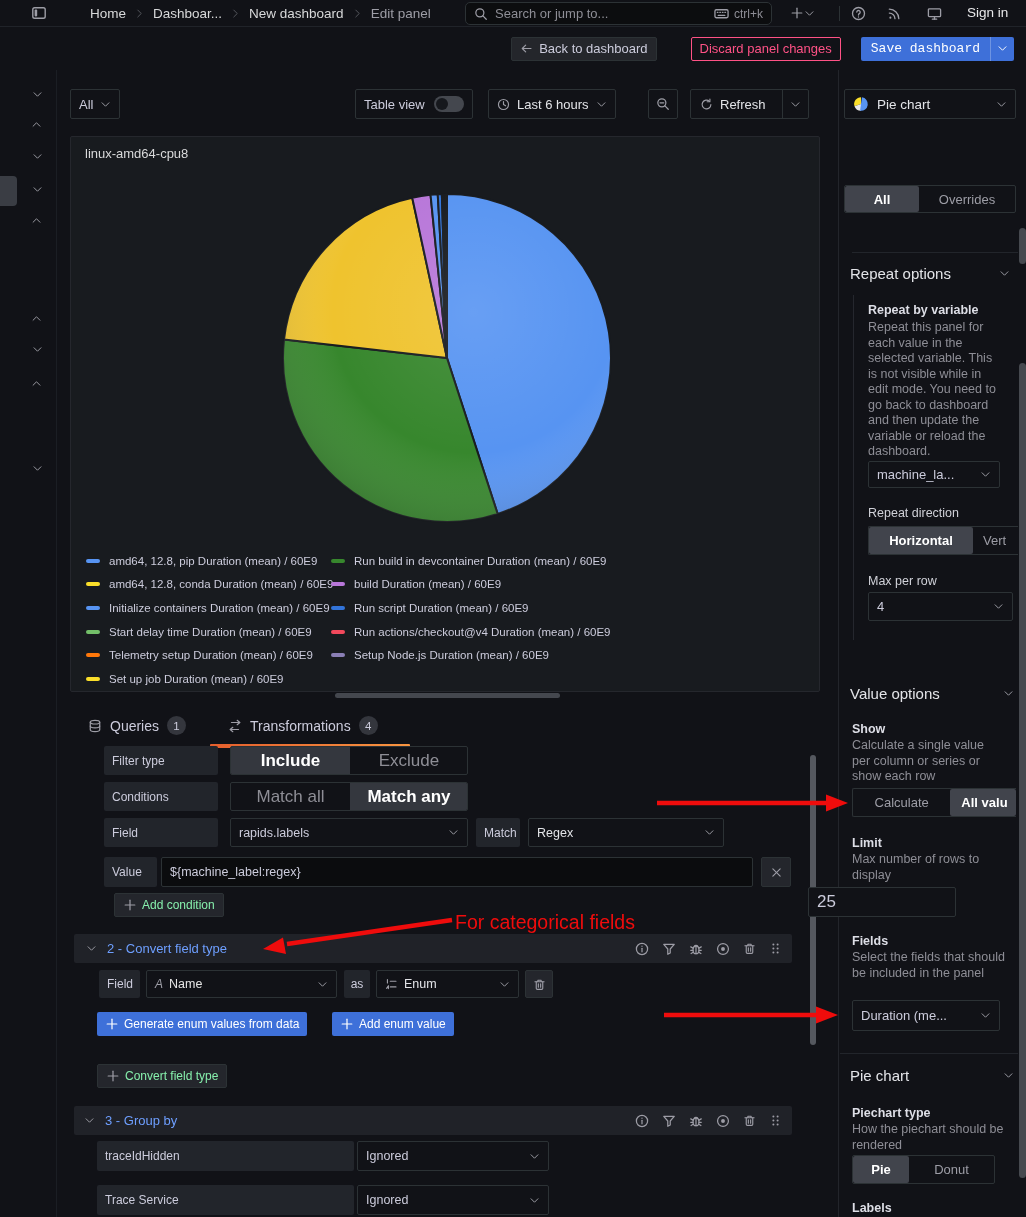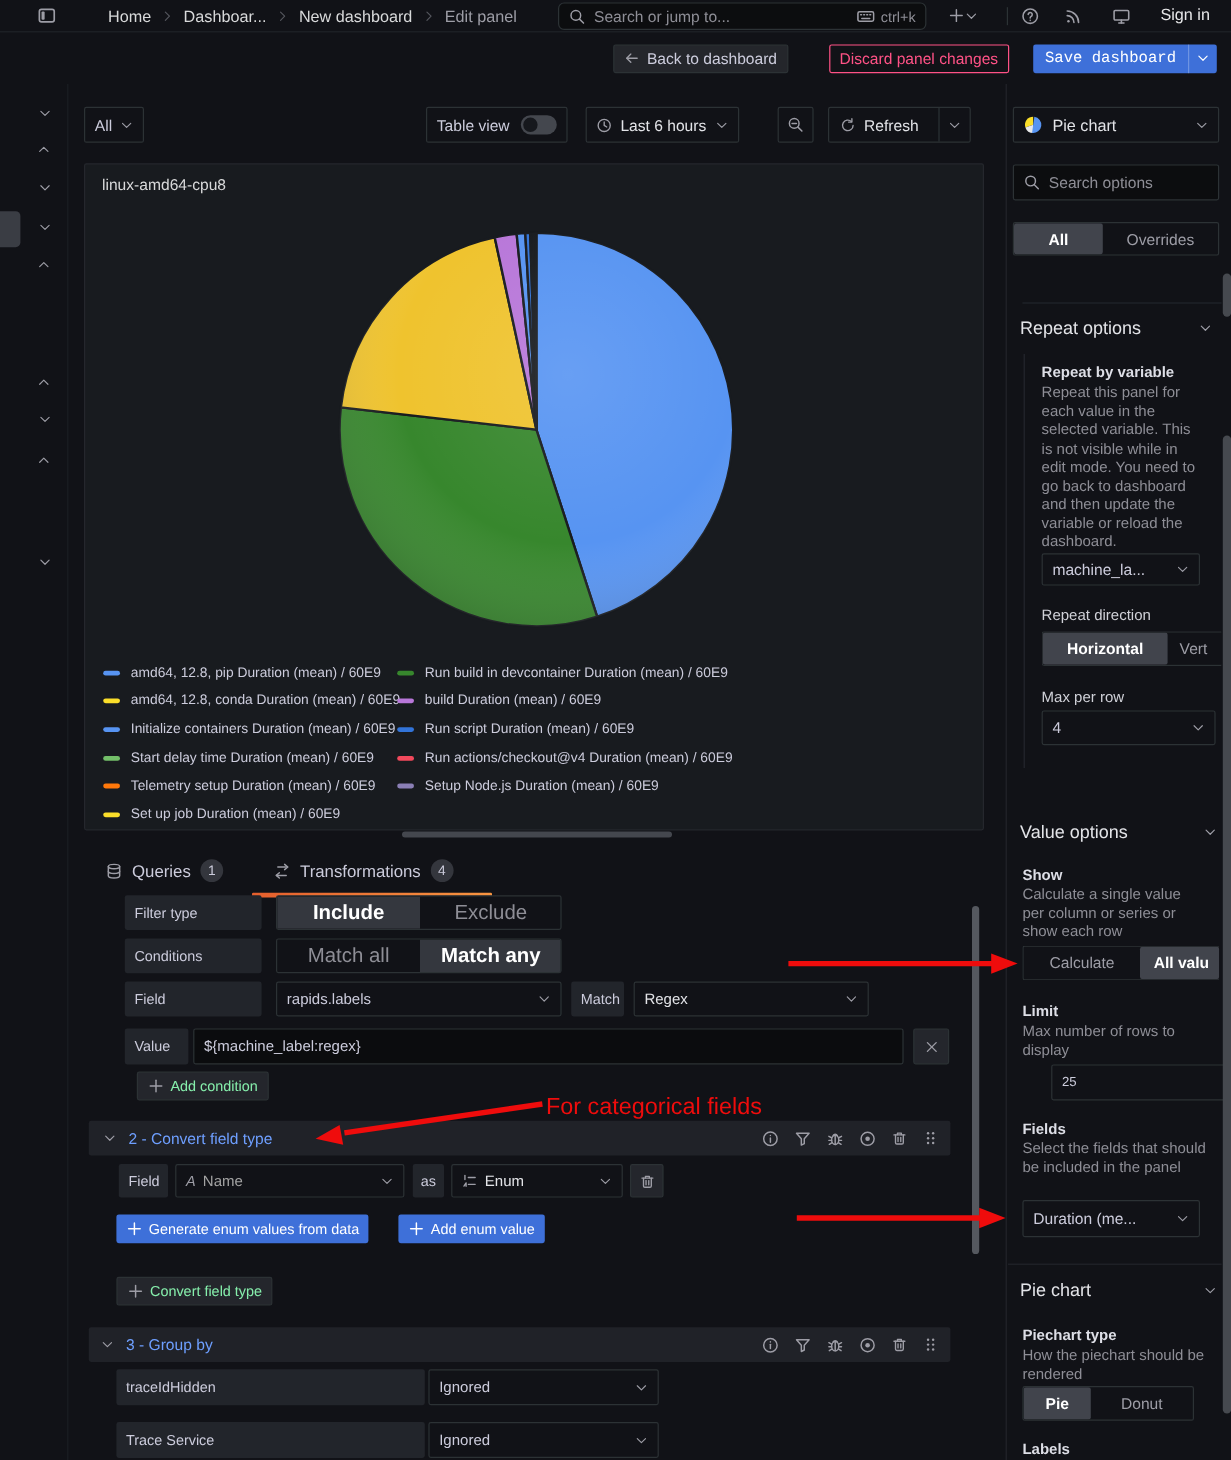--- a/index.html
+++ b/index.html
@@ -539,21 +539,21 @@
               <circle cx="5.4" cy="13" r="1.25"></circle>
               <circle cx="10.6" cy="13" r="1.25"></circle>
             </g>
           </svg>
         </span>
     </span>
   </div>
   <div class="ilabel abs" style="left:99px;top:970px;width:41px;height:28px;">Field</div>
   <div class="ddown abs" style="left:146px;top:970px;width:191px;height:28px;">
     <span class="ico" style="font-style:italic;font-size:12px;">A</span>
-    <span class="grow" style="color:#a3a3a3">Name</span>
+    <span class="grow" style="color:#e5e5e5">Name</span>
     <span class="ico">
         <svg width="11" height="11" viewBox="0 0 16 16" fill="none" stroke="currentColor" stroke-width="1.4" stroke-linecap="round" stroke-linejoin="round">
           <polyline points="3,5.5 8,10.5 13,5.5"></polyline>
         </svg>
       </span>
   </div>
   <div class="ilabel abs" style="left:344px;top:970px;width:26px;height:28px;justify-content:center;">as</div>
   <div class="ddown abs" style="left:376px;top:970px;width:143px;height:28px;">
     <span class="ico">
         <svg width="13" height="13" viewBox="0 0 16 16" fill="none" stroke="currentColor" stroke-width="1.4" stroke-linecap="round" stroke-linejoin="round">
@@ -704,29 +704,20 @@
           <path d="M8,8 L8,1.2 A6.8,6.8 0 1,1 8,14.8 Z" fill="#5794F2" transform="rotate(8 8 8)"></path>
         </svg>
       </span>
     <span class="grow" style="flex:1;color:#e3e4e8;font-size:13.5px;">Pie chart</span>
     <span class="ico">
         <svg width="11" height="11" viewBox="0 0 16 16" fill="none" stroke="currentColor" stroke-width="1.4" stroke-linecap="round" stroke-linejoin="round">
           <polyline points="3,5.5 8,10.5 13,5.5"></polyline>
         </svg>
       </span>
   </div>
-  <div class="sddown abs" style="left:844px;top:137px;width:172px;height:30px;gap:7px;background:#0b0c0ecc;">
-    <span class="ico">
-        <svg width="14" height="14" viewBox="0 0 16 16" fill="none" stroke="currentColor" stroke-width="1.4" stroke-linecap="round" stroke-linejoin="round">
-          <circle cx="6.7" cy="6.7" r="4.6"></circle>
-          <line x1="10.2" y1="10.2" x2="14" y2="14"></line>
-        </svg>
-      </span>
-    <span style="color:#8e8e96;">Search options</span>
-  </div>
   <div class="srgroup abs" style="left:844px;top:185px;width:172px;height:28px;">
     <span class="opt sel" style="width:74px;">All</span>
     <span class="opt" style="flex:1;">Overrides</span>
   </div>
   <div class="abs" style="left:852px;top:252px;width:166px;height:1px;background:#22252b;"></div>
   <div class="abs sbthumb" style="left:1019px;top:228px;width:7px;height:36px;"></div>
 
   <div class="shead abs" style="left:850px;top:265px;width:160px;">
     <span style="flex:1">Repeat options</span>
       <span class="ico">
@@ -770,21 +761,21 @@
       </span>
   </div>
   <div class="slabel abs" style="left:852px;top:722px;">Show</div>
   <div class="sdesc abs" style="left:852px;top:738px;width:152px;">Calculate a single value per column or series or show each row</div>
   <div class="srgroup abs" style="left:852px;top:788px;width:164px;border-right:none;border-radius:2px 0 0 2px;">
     <span class="opt" style="width:98px;">Calculate</span>
     <span class="opt sel" style="width:66px;justify-content:flex-start;padding-left:11px;overflow:hidden;">All valu</span>
   </div>
   <div class="slabel abs" style="left:852px;top:836px;">Limit</div>
   <div class="sdesc abs" style="left:852px;top:852px;width:152px;">Max number of rows to display</div>
-  <div class="tinput abs" style="left:876px;top:887px;width:148px;height:30px;font-size:11px;background:#111217;">25</div>
+  <div class="tinput abs" style="left:808px;top:887px;width:148px;height:30px;font-size:17px;background:#111217;">25</div>
   <div class="slabel abs" style="left:852px;top:934px;">Fields</div>
   <div class="sdesc abs" style="left:852px;top:950px;width:156px;">Select the fields that should be included in the panel</div>
   <div class="sddown abs" style="left:852px;top:1000px;width:148px;height:31px;">
     <span style="flex:1">Duration (me...</span>
       <span class="ico">
         <svg width="11" height="11" viewBox="0 0 16 16" fill="none" stroke="currentColor" stroke-width="1.4" stroke-linecap="round" stroke-linejoin="round">
           <polyline points="3,5.5 8,10.5 13,5.5"></polyline>
         </svg>
       </span>
   </div>

